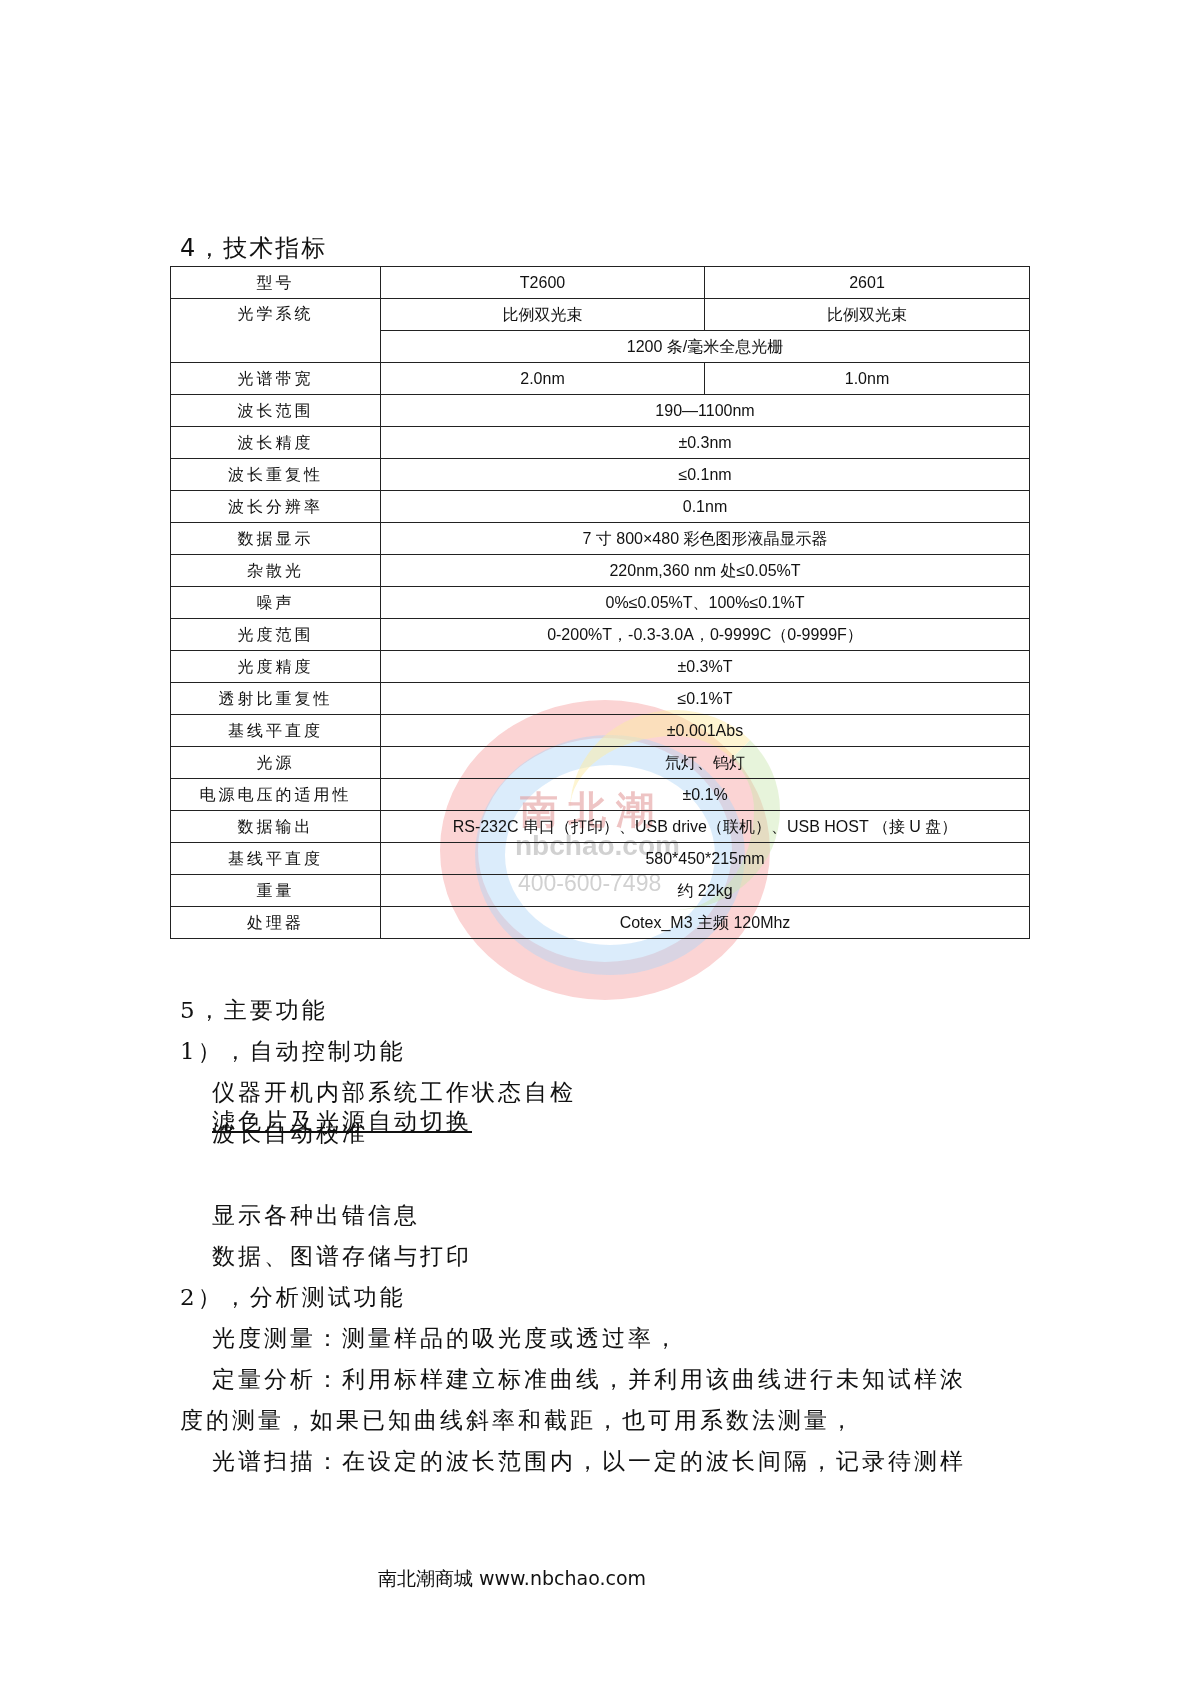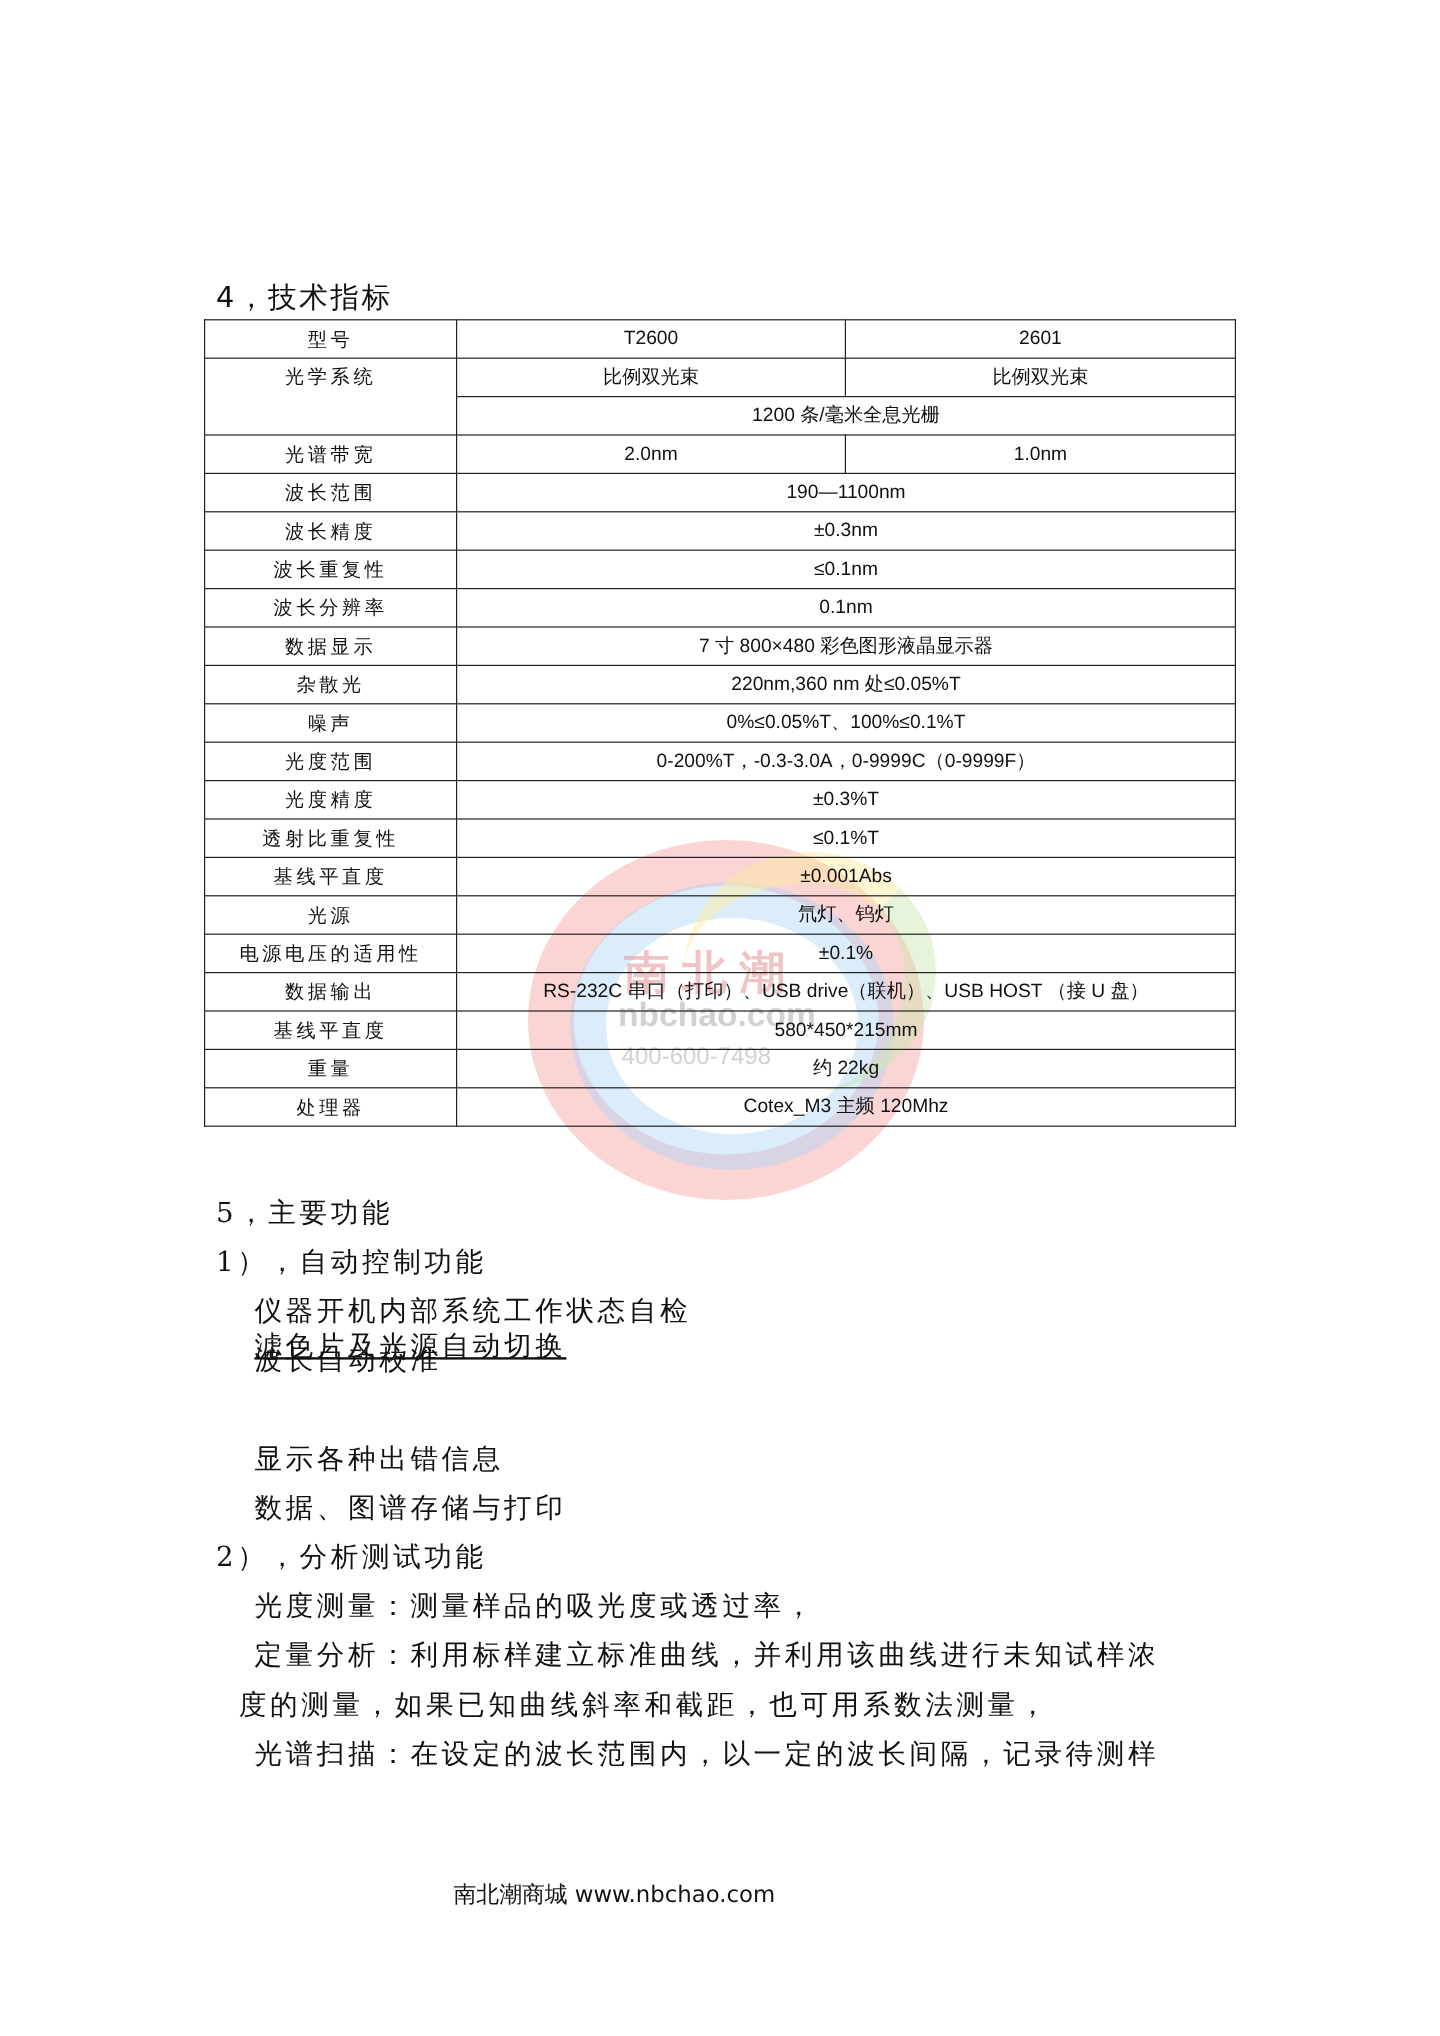--- a/index.html
+++ b/index.html
@@ -32,21 +32,21 @@
 </style>
 </head>
 <body>
 
 <div class="watermark">
   <div class="wm-ring" style="left:20px;top:10px;width:330px;height:300px;border:38px solid rgba(240,80,80,0.45);box-sizing:border-box;"></div>
   <div class="wm-ring" style="left:55px;top:45px;width:270px;height:240px;border:30px solid rgba(110,180,240,0.45);box-sizing:border-box;"></div>
   <div class="wm-ring" style="left:150px;top:20px;width:210px;height:200px;border-top:26px solid rgba(250,220,90,0.5);border-right:26px solid rgba(160,210,110,0.45);box-sizing:border-box;border-left:0;border-bottom:0;"></div>
   <div class="wm-text" style="left:100px;top:95px;font-size:38px;color:rgba(200,60,60,0.55);letter-spacing:10px;">南北潮</div>
   <div class="wm-text" style="left:95px;top:140px;font-size:28px;">nbchao.com</div>
-  <div class="wm-text" style="left:98px;top:180px;font-size:20px;font-weight:normal;">400-600-7498</div>
+  <div class="wm-text" style="left:98px;top:180px;font-size:23px;font-weight:normal;">400-600-7498</div>
 </div>
 
 <div class="section-title">4，技术指标</div>
 
 <table class="spec">
   <colgroup>
     <col style="width:210px">
       <col style="width:324px">
       <col style="width:325px">
   </colgroup>
@@ -143,16 +143,16 @@
 <div class="body-text" style="top:995px;">5，主要功能</div>
 <div class="body-text" style="top:1036px;">1），自动控制功能</div>
 <div class="body-text indent" style="top:1077px;">仪器开机内部系统工作状态自检</div>
 <div class="body-text indent" style="top:1118px;text-align:right;">波长自动校准</div>
 <div class="body-text indent" style="top:1106px;text-decoration:underline;">滤色片及光源自动切换</div>
 <div class="body-text indent" style="top:1200px;">显示各种出错信息</div>
 <div class="body-text indent" style="top:1241px;">数据、图谱存储与打印</div>
 <div class="body-text" style="top:1282px;">2），分析测试功能</div>
 <div class="body-text indent" style="top:1323px;">光度测量：测量样品的吸光度或透过率，</div>
 <div class="body-text indent" style="top:1364px;">定量分析：利用标样建立标准曲线，并利用该曲线进行未知试样浓</div>
-<div class="body-text" style="top:1405px;margin-left:19px;">度的测量，如果已知曲线斜率和截距，也可用系数法测量，</div>
+<div class="body-text" style="top:1405px;">度的测量，如果已知曲线斜率和截距，也可用系数法测量，</div>
 <div class="body-text indent" style="top:1446px;text-align:center;">光谱扫描：在设定的波长范围内，以一定的波长间隔，记录待测样</div>
 
 <div class="footer">南北潮商城 www.nbchao.com</div>
 
 </body></html>

